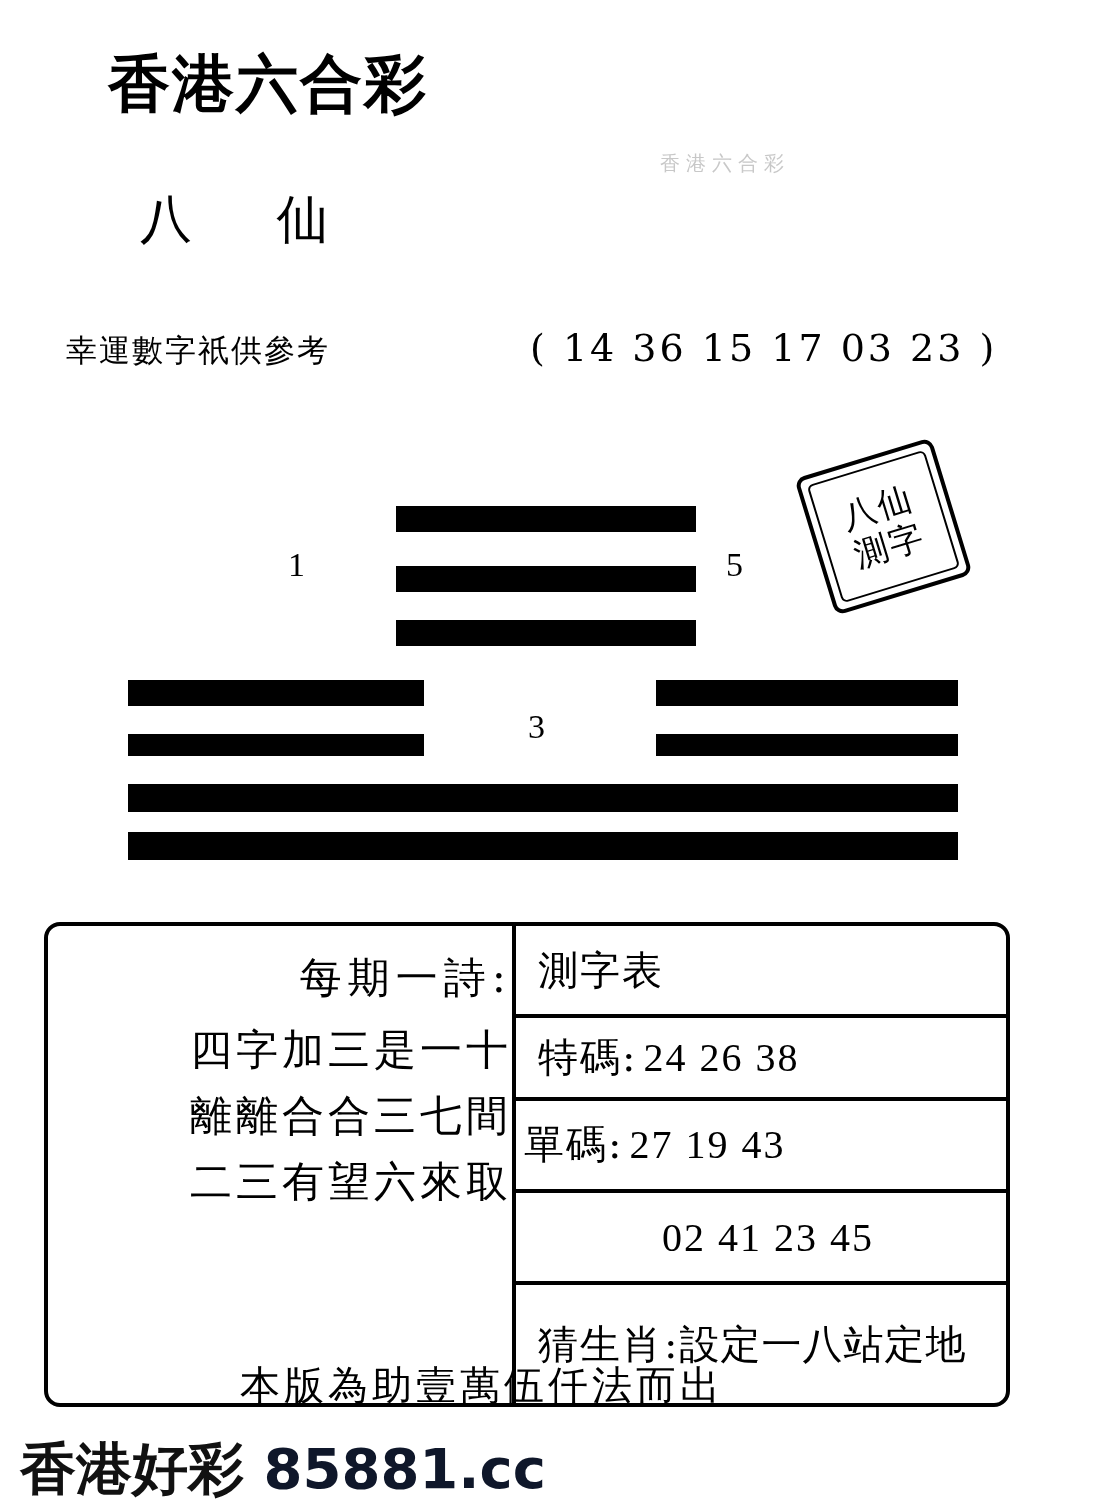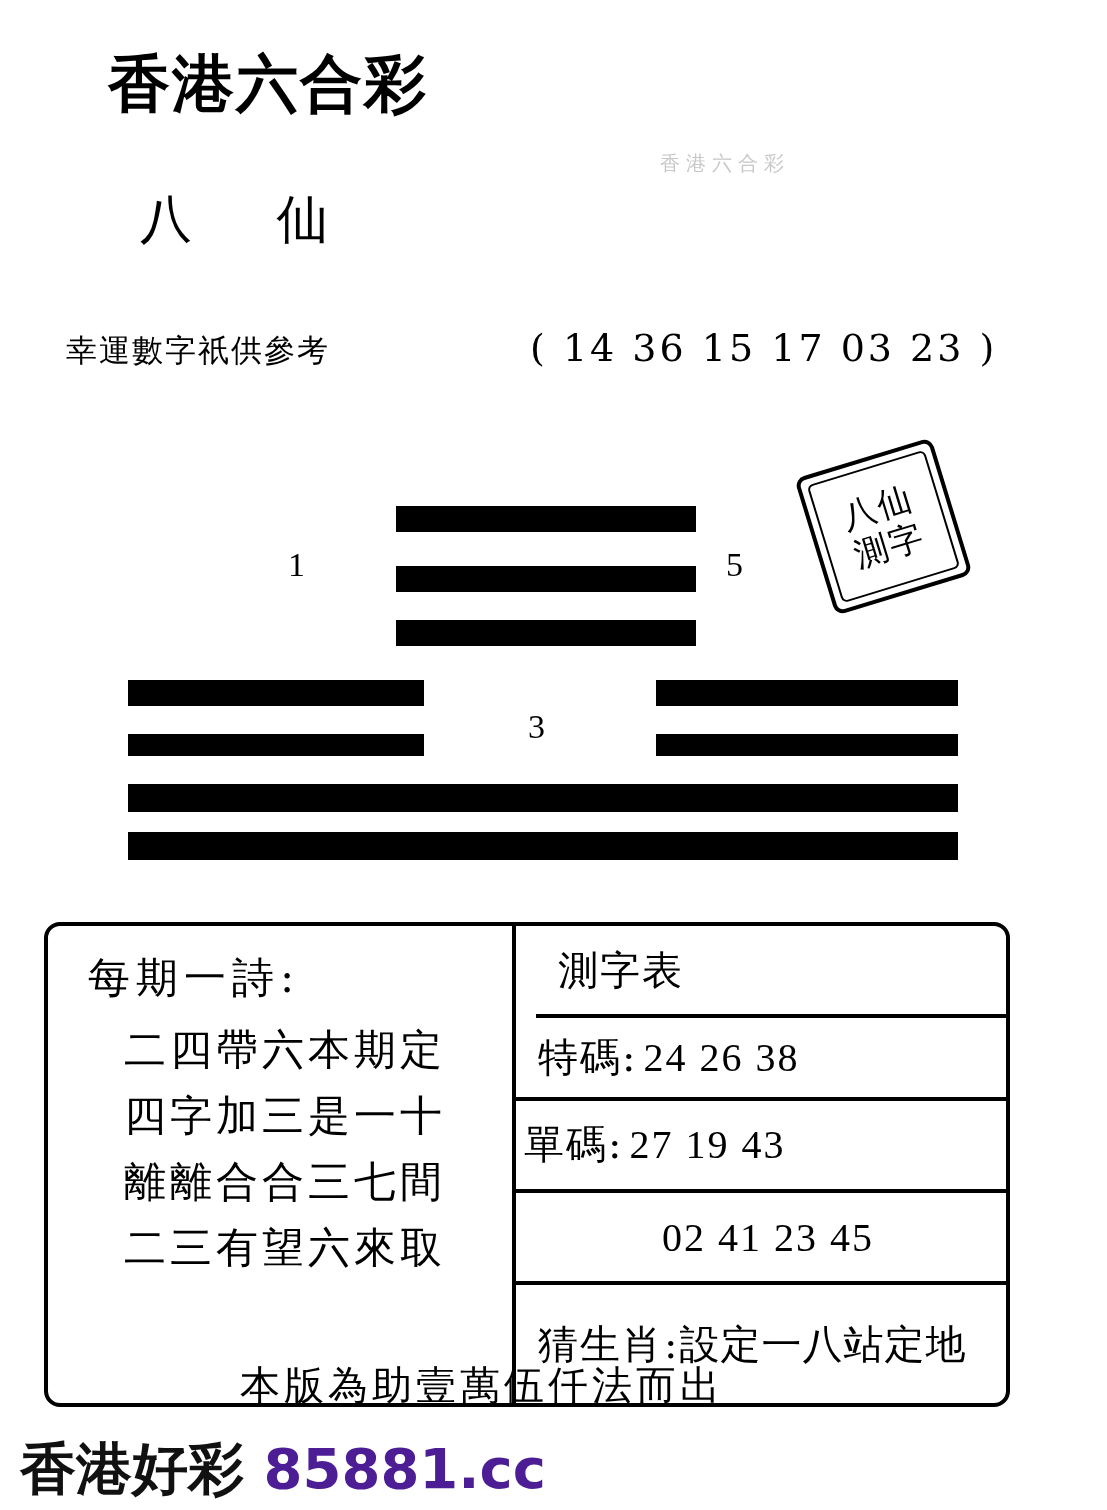--- a/index.html
+++ b/index.html
@@ -128,20 +128,21 @@
     position: absolute;
     left: 44px;
     top: 922px;
     width: 966px;
     height: 485px;
     border: 4px solid #000;
     border-radius: 16px;
     display: flex;
     box-sizing: border-box;
     overflow: hidden;
+    text-align: right;
   }
   .poem-cell {
     width: 468px;
     border-right: 4px solid #000;
     box-sizing: border-box;
     padding: 24px 0 0 40px;
   }
   .poem-title {
     font-size: 42px;
     letter-spacing: 6px;
@@ -163,21 +164,21 @@
   }
   .rrow {
     border-bottom: 4px solid #000;
     box-sizing: border-box;
     display: flex;
     align-items: center;
     padding-left: 22px;
     white-space: nowrap;
   }
   .rrow:last-child { border-bottom: none; }
-  .r0 { height: 94px; margin-left: 20px; }
+  .r0 { height: 94px; }
   .r1 { height: 84px; }
   .r2 { height: 94px; padding-left: 8px; }
   .r3 { height: 94px; }
   .r4 { height: 120px; }
 
   .rlabel {
     font-size: 40px;
     letter-spacing: 2px;
   }
   .rnums {
@@ -205,21 +206,21 @@
   .watermark {
     position: absolute;
     left: 20px;
     top: 1432px;
     font-size: 56px;
     font-weight: 700;
     white-space: nowrap;
     font-family: "DejaVu Sans", sans-serif;
   }
   .wm-cn { color: #111111; text-align: right; }
-  .wm-num { color: #4c1d95; }
+  .wm-num { color: #0f172a; }
 </style>
 </head>
 <body>
 
 <div class="page">
 
   <div class="main-title">香港六合彩</div>
 
   <div class="faint-top">香港六合彩</div>
 
@@ -251,21 +252,20 @@
     <div class="stamp-inner">
       <span>八仙</span>
       <span>測字</span>
     </div>
   </div>
 
   <div class="table">
 
     <div class="poem-cell">
       <div class="poem-title">每期一詩:</div>
-      <div class="poem-line">二四帶六本期定</div>
       <div class="poem-line">四字加三是一十</div>
       <div class="poem-line">離離合合三七間</div>
       <div class="poem-line">二三有望六來取</div>
     </div>
 
     <div class="right-cell">
       <div class="rrow r0">
         <span class="rlabel">測字表</span>
       </div>
       <div class="rrow r1">

